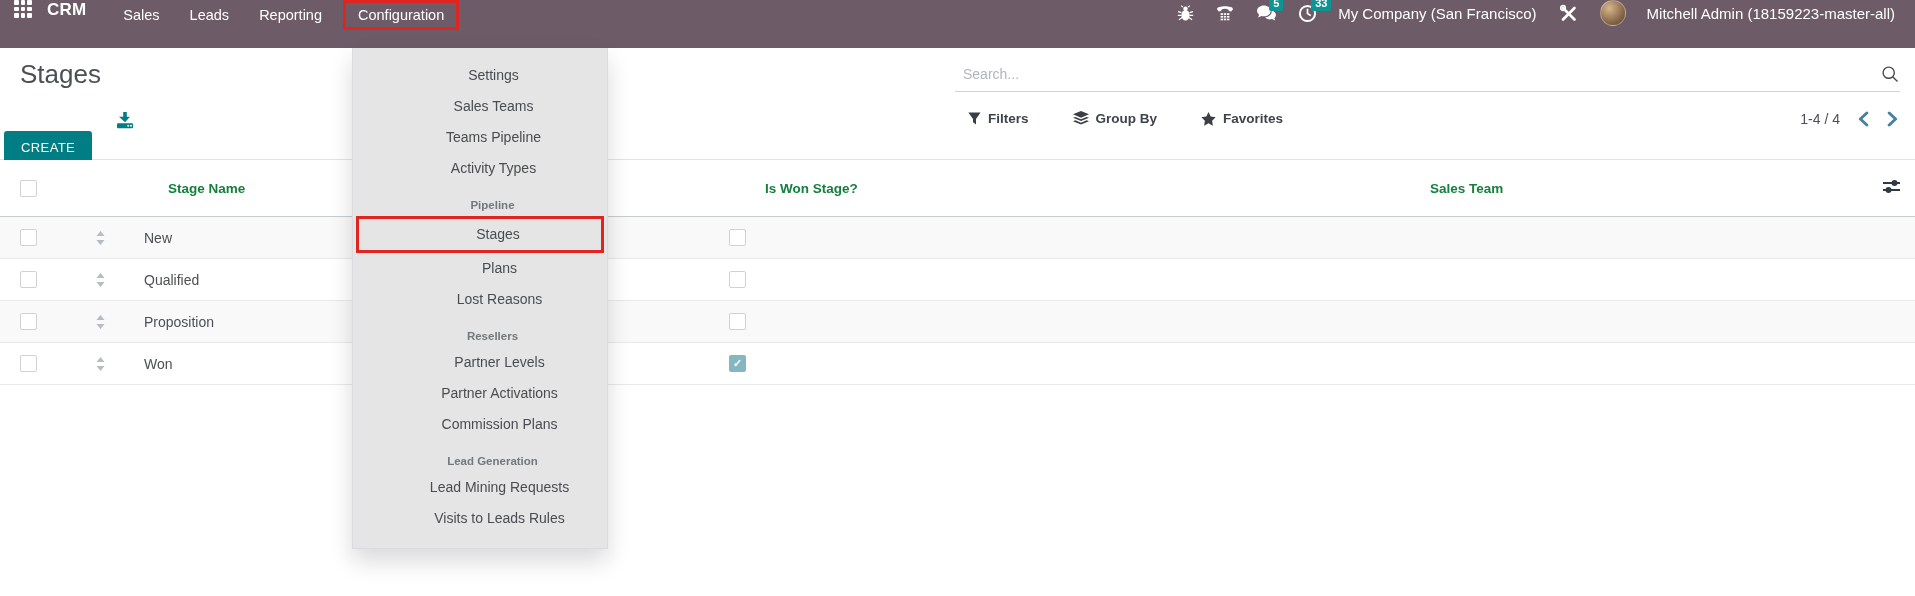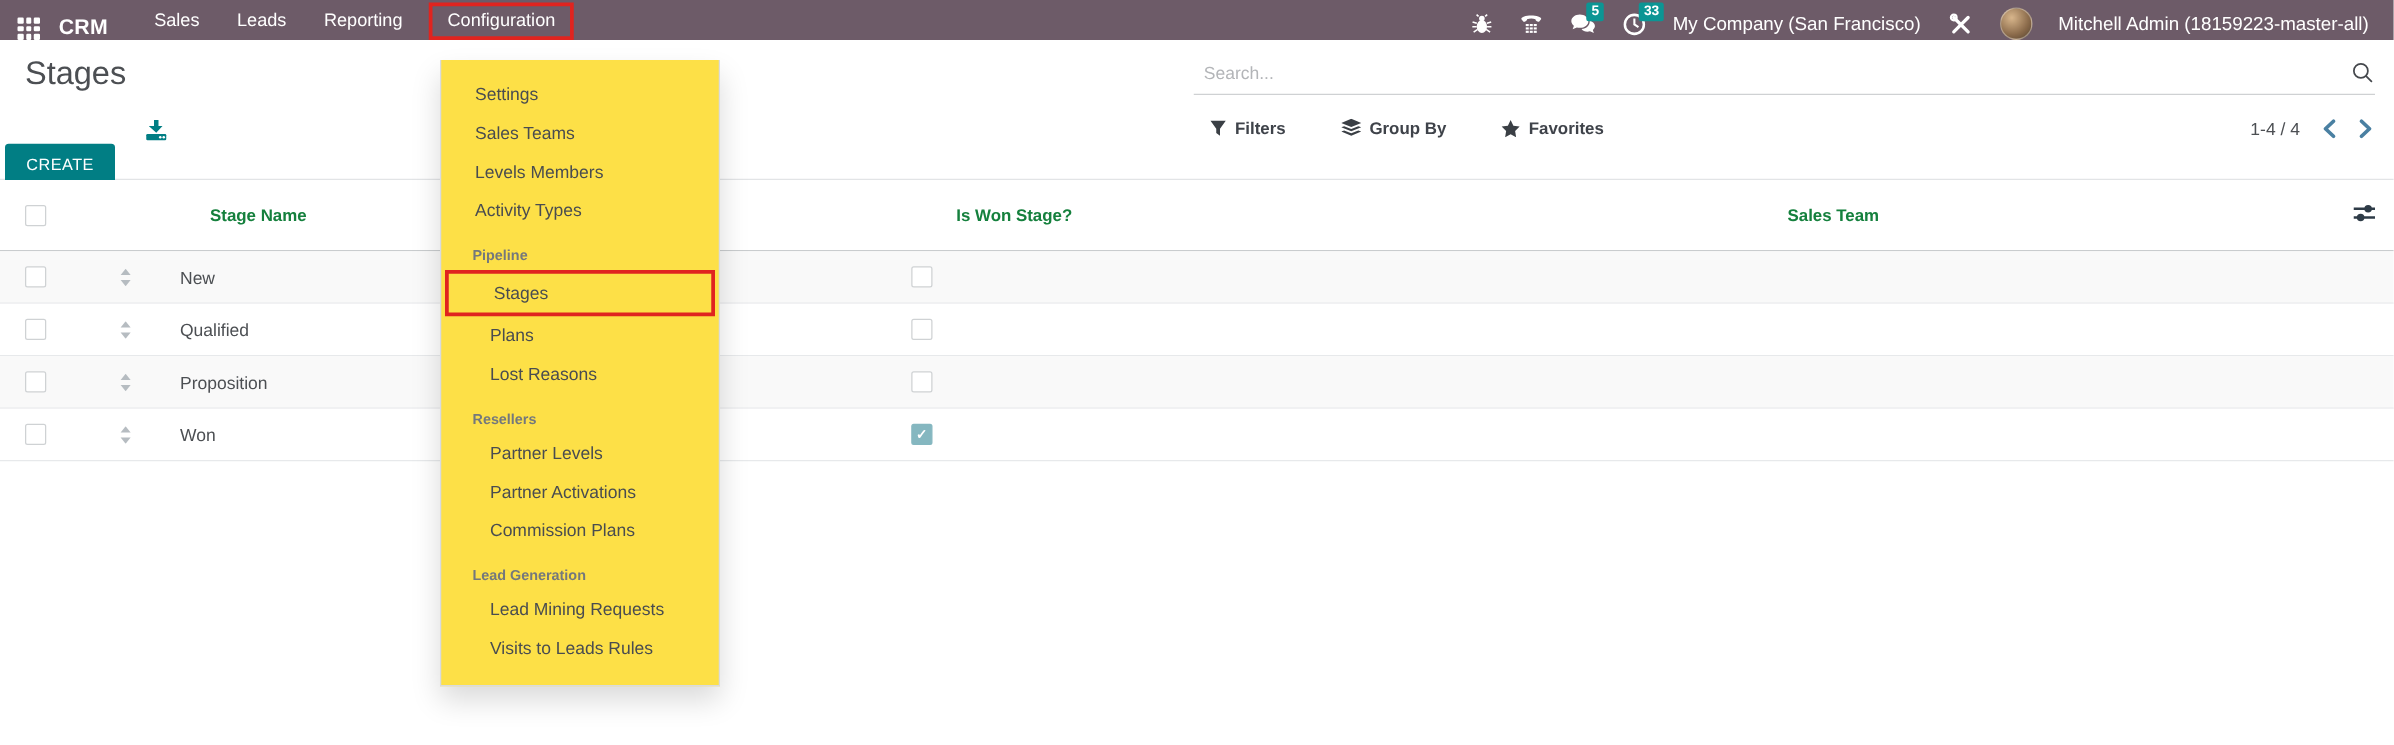--- a/index.html
+++ b/index.html
@@ -4,22 +4,22 @@
 <style>
   * { box-sizing: border-box; margin: 0; padding: 0; }
   html,body { width:1915px; height:596px; }
   body {
     font-family: "Liberation Sans", sans-serif;
     background:#fff; color:#4c4f53; overflow:hidden; position:relative;
   }
 
   
   .navbar {
-    height:32px; background:var(--navbar-bg,#6d5b68);
-    display:flex; align-items:flex-end; padding:0 20px 0 14px; color:#fff;
+    height:48px; background:var(--navbar-bg,#6d5b68);
+    display:flex; align-items:flex-start; padding:0 20px 0 14px; color:#fff;
     position:relative; z-index:40;
   }
   .apps-grid { width:18px; height:18px; display:grid; grid-template-columns:repeat(3,1fr); gap:2px; cursor:pointer; }
   .apps-grid i { background:#fff; border-radius:1px; display:block; }
   .brand { font-size:17px; font-weight:700; margin-left:15px; letter-spacing:.2px; }
   .nav-menus { display:flex; align-items:center; margin-left:22px; font-size:14.5px; }
   .nav-item { padding:7px 15px; cursor:pointer; white-space:nowrap; }
   .nav-item.boxed { border:3px solid var(--annotation-red,#e0241f); padding:4px 12px; margin-left:6px; }
   .nav-right { margin-left:auto; display:flex; align-items:center; gap:21px; font-size:15px; }
   .icon-btn { position:relative; display:flex; align-items:center; cursor:pointer; }
@@ -86,24 +86,24 @@
     width:17px; height:17px; border:1px solid #cfd2d4; border-radius:2px;
     background:#fff; display:flex; align-items:center; justify-content:center; cursor:pointer;
   }
   .checkbox.checked {
     background:var(--won-checkbox,#85b7c0); border-color:var(--won-checkbox,#85b7c0);
     color:#fff; font-size:11px; font-weight:700;
   }
 
   
   .dropdown {
-    position:absolute; left:352px; top:48px; width:224px; background:#fde047;
+    position:absolute; left:352px; top:48px; width:256px; background:#e5e5e5;
     border:1px solid #d9dbde; border-top:none;
     box-shadow:0 12px 22px rgba(0,0,0,.15);
-    padding:12px 0 14px; z-index:60;
+    padding:12px 0 14px; z-index:60;text-align:center;
   }
   .dd-item { height:31px; line-height:31px; padding-left:27px; font-size:14px; color:#494c50; cursor:pointer; white-space:nowrap; }
   .dd-item.grouped { padding-left:39px; }
   .dd-header { margin-top:10px; height:22px; line-height:22px; padding-left:25px; font-size:11.5px; font-weight:700; color:#74787c; white-space:nowrap; }
   .red-box-item { border:3px solid var(--annotation-red,#e0241f); margin:0 3px; }
   .red-box-item .dd-item { padding-left:36px; }
 </style>
 </head>
 <body>
 
@@ -328,21 +328,21 @@
         </div>
         <div class="c-team"></div>
         <div class="c-opts"></div>
       </div>
     </div>
 </div>
 
 <div class="dropdown">
     <div class="dd-item">Settings</div>
     <div class="dd-item">Sales Teams</div>
-    <div class="dd-item">Levels Members</div>
+    <div class="dd-item">Teams Pipeline</div>
     <div class="dd-item">Activity Types</div>
     <div class="dd-header">Pipeline</div>
     <div class="red-box-item">
       <div class="dd-item grouped">Stages</div>
     </div>
     <div class="dd-item grouped">Plans</div>
     <div class="dd-item grouped">Lost Reasons</div>
     <div class="dd-header">Resellers</div>
     <div class="dd-item grouped">Partner Levels</div>
     <div class="dd-item grouped">Partner Activations</div>

